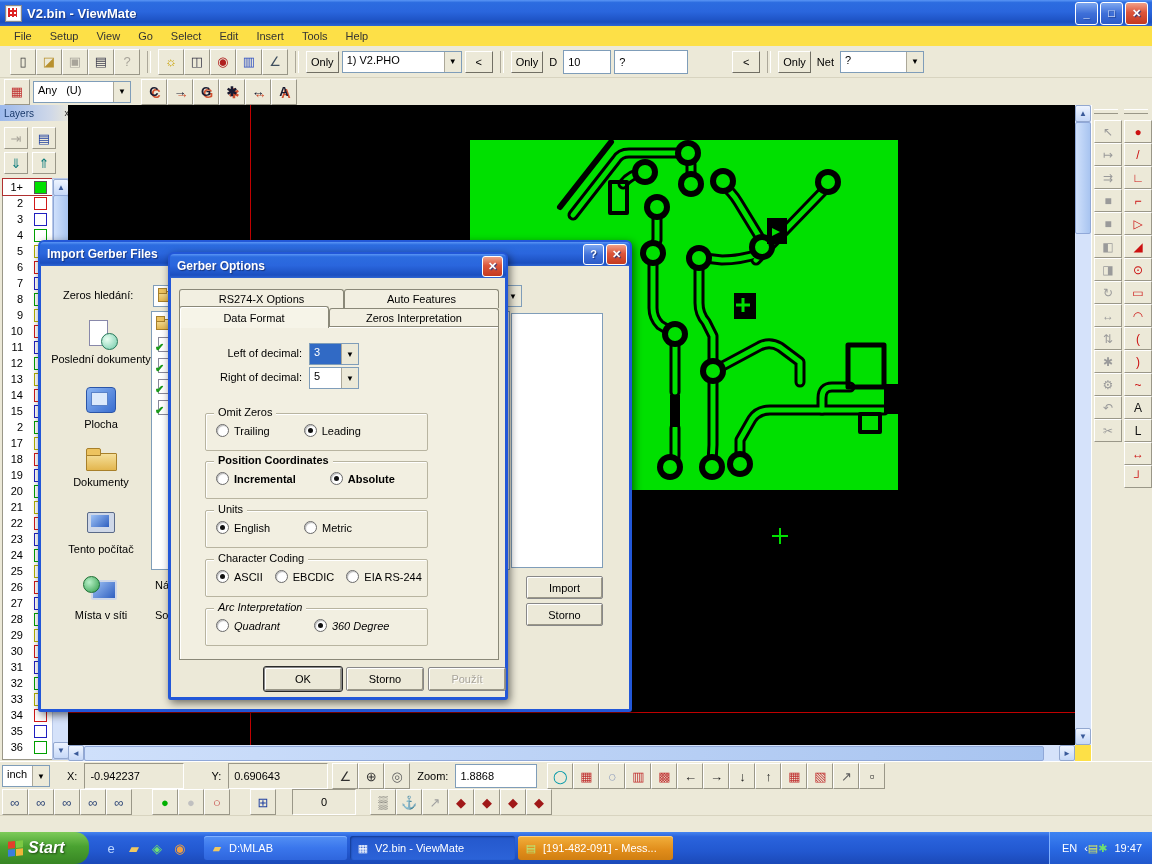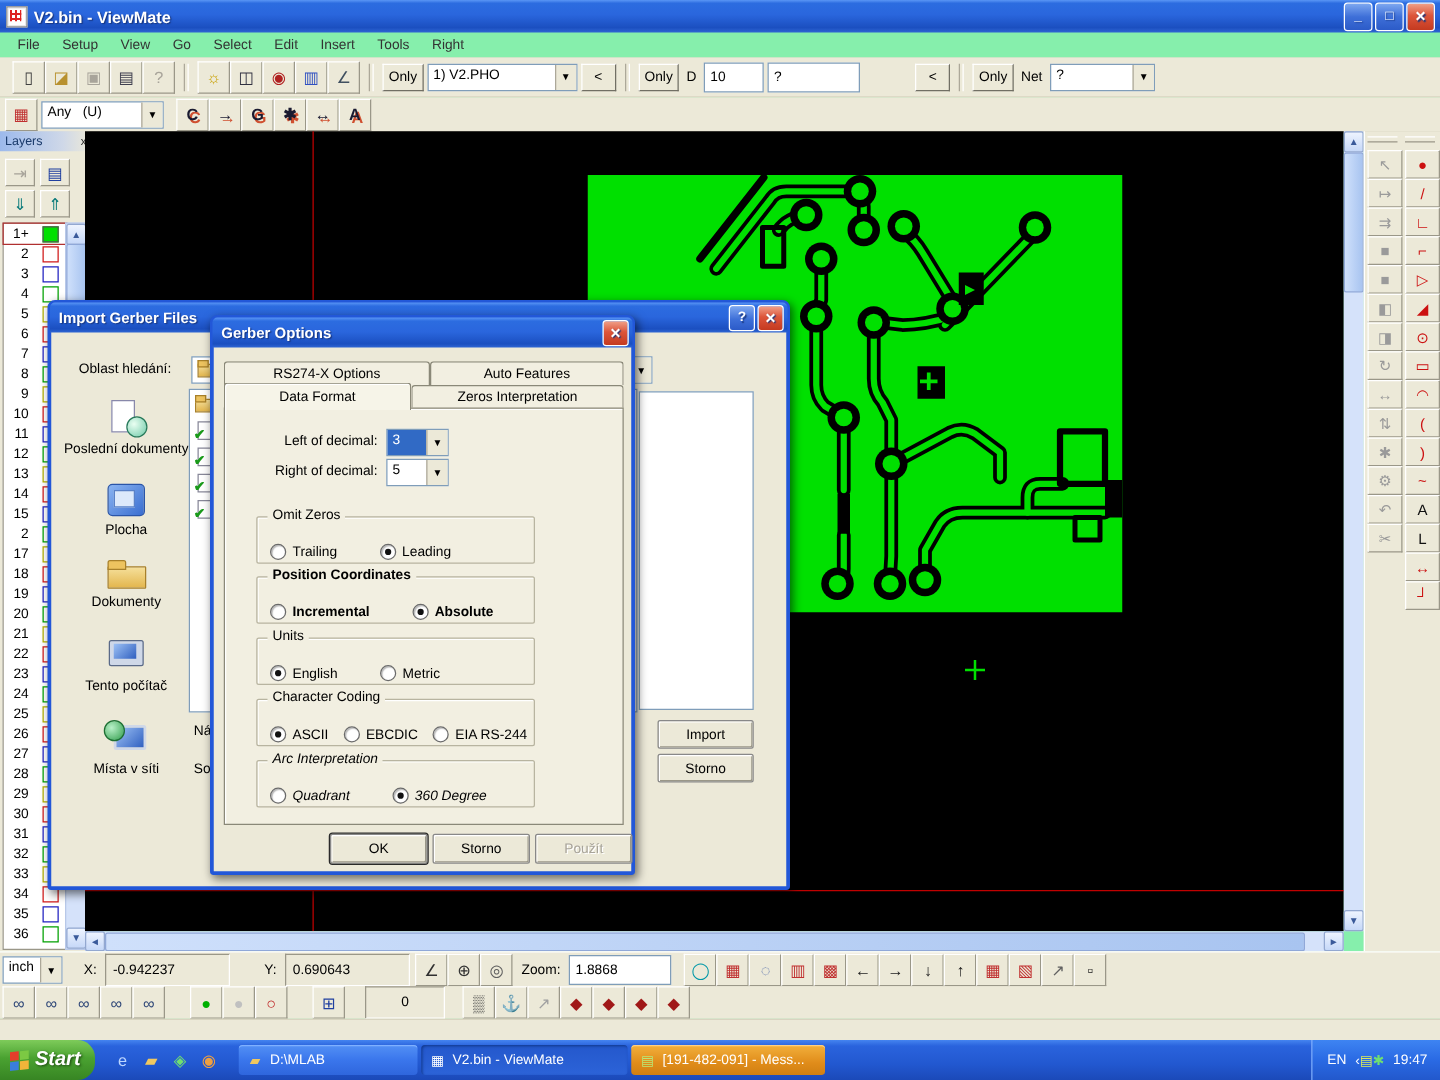--- a/index.html
+++ b/index.html
@@ -1,18 +1,18 @@
 <!DOCTYPE html>
 <html><head>
 <meta charset="utf-8">
 <style>
   html,body{margin:0;padding:0;background:#444;}
   #root{position:relative;width:1152px;height:864px;overflow:hidden;
         font-family:"Liberation Sans",sans-serif;font-size:11px;color:#000;
-        background:#86efac;}
+        background:#fde047;}
   .abs{position:absolute;}
   .raised{border:1px solid;border-color:#fff #716f64 #716f64 #fff;background:#ece9d8;}
   .field{background:#fff;border:1px solid #7f9db9;}
   
   #titlebar{left:0;top:0;width:1152px;height:26px;
     background:linear-gradient(180deg,#5a96f5 0%,#2c6ce0 10%,#2a66dd 45%,#1b4fc0 85%,#2f66d4 100%);
     display:flex;align-items:center;color:#fff;font-weight:bold;font-size:13px;
     text-shadow:1px 1px 1px #17357e;}
   .appicon{width:15px;height:15px;margin:0 5px;background:#fff;border:1px solid #888;
     box-shadow:inset 0 0 0 1px #e8e8e8;position:relative;}
@@ -80,21 +80,21 @@
   
   #status1{top:761px;height:28px;gap:4px;padding-left:2px;border-top:1px solid #fff;}
   #status2{top:789px;height:26px;gap:3px;padding-left:2px;}
   #bottomgap{left:0;top:815px;width:1152px;height:17px;background:#ece9d8;border-top:1px solid #d8d4c0;}
   .ro{background:#ece9d8;border:1px solid;border-color:#9a9788 #fff #fff #9a9788;
      padding:2px 5px;display:inline-flex;align-items:center;height:20px;}
   
   #taskbar{left:0;top:832px;width:1152px;height:32px;
     background:linear-gradient(180deg,#4584f0 0%,#2a63dd 15%,#2258d0 60%,#1b49b8 100%);
     display:flex;align-items:center;color:#fff;}
-  #startbtn{height:32px;width:76px;border-radius:0 14px 14px 0;
+  #startbtn{height:32px;width:89px;border-radius:0 14px 14px 0;
     background:linear-gradient(180deg,#7ecb5a 0%,#4aa231 45%,#378523 100%);
     display:flex;align-items:center;gap:5px;padding-left:8px;box-sizing:border-box;
     font-style:italic;font-weight:bold;font-size:16px;text-shadow:1px 1px 2px #1e4a12;}
   .flag{display:grid;grid-template-columns:7px 7px;grid-template-rows:7px 7px;gap:1px;transform:skewY(-6deg);}
   .flag i{display:block;}
   .ql{display:flex;gap:7px;margin-left:14px;font-size:13px;}
   .ql .qi{width:16px;text-align:center;}
   #tasks{display:flex;gap:3px;margin-left:16px;}
   .task{width:160px;height:24px;border-radius:3px;display:flex;align-items:center;gap:5px;
     padding:0 6px;box-sizing:border-box;font-size:11px;white-space:nowrap;overflow:hidden;
@@ -153,21 +153,21 @@
   .fi-gerber::after{content:"✔";position:absolute;left:-1px;bottom:-3px;color:#1a9a1a;font-size:11px;font-weight:bold;}
   
   .tab{position:absolute;height:18px;background:#f2efe1;border:1px solid #8a8878;border-bottom:none;
     border-radius:3px 3px 0 0;display:flex;align-items:center;justify-content:center;}
   .tab.active{height:21px;background:#f6f4e8;z-index:3;box-shadow:inset 1px 1px 0 #fff;}
   #go-pane{position:absolute;background:#f2efe1;border:1px solid #8a8878;box-shadow:inset 1px 1px 0 #fff;}
   .fldlabel{position:absolute;text-align:right;}
   .group{position:absolute;left:25px;width:221px;height:36px;border:1px solid #b8b4a0;border-radius:2px;
     box-shadow:inset 1px 1px 0 #fff;}
   .gtitle{position:absolute;top:-8px;left:8px;background:#f2efe1;padding:0 4px;}
-  .opts{position:absolute;left:10px;top:10px;display:flex;gap:34px;align-items:center;margin-top:11px;}
+  .opts{position:absolute;left:10px;top:10px;display:flex;gap:34px;align-items:center;}
   .opts.tight{gap:12px;}
   .opt{display:flex;align-items:center;gap:5px;}
   .radio{width:11px;height:11px;border-radius:50%;background:#fff;border:1px solid #6a6a6a;
     box-shadow:inset 1px 1px 1px #b8b8b8;position:relative;}
   .radio.on::after{content:"";position:absolute;left:3px;top:3px;width:5px;height:5px;border-radius:50%;background:#111;}
   .sel-val{background:#316ac5;color:#fff;padding:0 2px;}
 </style>
 </head>
 <body>
 
@@ -185,21 +185,21 @@
 
   <div id="menubar" class="abs">
       <span class="mi">File</span>
       <span class="mi">Setup</span>
       <span class="mi">View</span>
       <span class="mi">Go</span>
       <span class="mi">Select</span>
       <span class="mi">Edit</span>
       <span class="mi">Insert</span>
       <span class="mi">Tools</span>
-      <span class="mi">Right</span>
+      <span class="mi">Help</span>
     </div>
 
   <div id="toolbar1" class="abs toolrow">
     <span id="tb1-file"><span class="tbtn" style="color: rgb(64, 64, 64);">▯</span><span class="tbtn" style="color: rgb(184, 145, 47);">◪</span><span class="tbtn off">▣</span><span class="tbtn" style="color: rgb(64, 64, 80);">▤</span><span class="tbtn off">?</span></span>
     <span class="tsep"></span>
     <span id="tb1-view"><span class="tbtn" style="color: rgb(200, 160, 0);">☼</span><span class="tbtn" style="color: rgb(48, 48, 64);">◫</span><span class="tbtn" style="color: rgb(176, 32, 32);">◉</span><span class="tbtn" style="color: rgb(48, 80, 192);">▥</span><span class="tbtn" style="color: rgb(64, 80, 96);">∠</span></span>
     <span class="tsep"></span>
     <span class="minibtn raised">Only</span>
     <span class="combo" style="width:118px">
       <span class="val">1) V2.PHO</span>
@@ -567,21 +567,21 @@
   <div id="bottomgap" class="abs"></div>
 
   <div class="dlg" style="left:38px;top:240px;width:588px;height:466px">
     <div class="dtitle">
       <span>Import Gerber Files</span>
       <span style="margin-left:auto;display:flex;gap:2px;padding-right:3px">
         <span class="dbtn">?</span>
         <span class="dbtn close">✕</span>
       </span>
     </div>
-    <span class="abs" style="left:22px;top:46px">Oblast hledání:</span>
+    <span class="abs" style="left:22px;top:46px">Zeros hledání:</span>
     <span class="combo abs" style="left:112px;top:42px;width:367px">
       <span class="val"><span class="fi fi-folder" style="display:inline-block;vertical-align:-2px"></span></span>
       <span class="arr">▼</span>
     </span>
     <div id="places">
         <div class="place abs" style="top: 77px;">
           <div class="pic pi-recent"></div>
           <div class="plabel">Poslední dokumenty</div>
         </div>
         <div class="place abs" style="top: 142px;">

